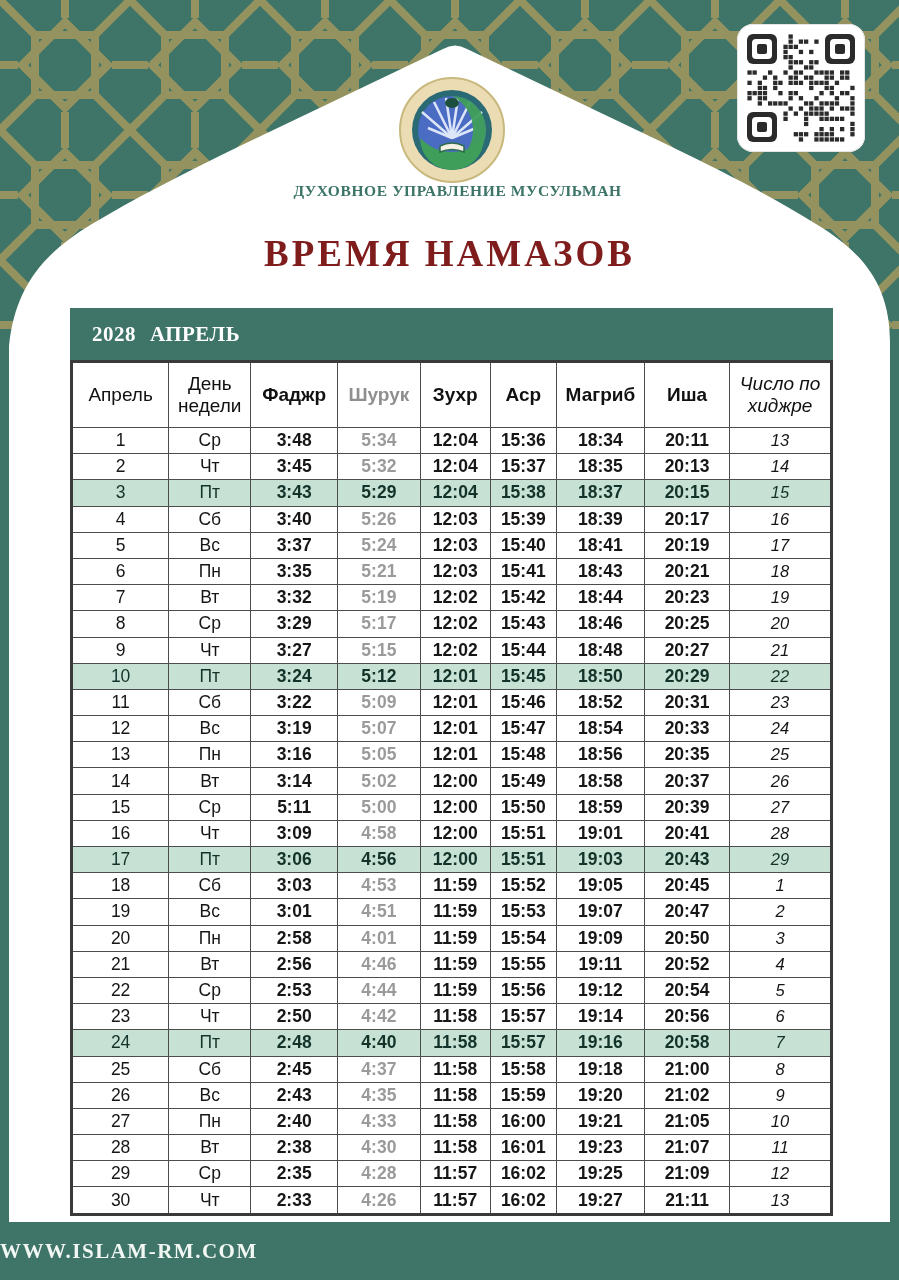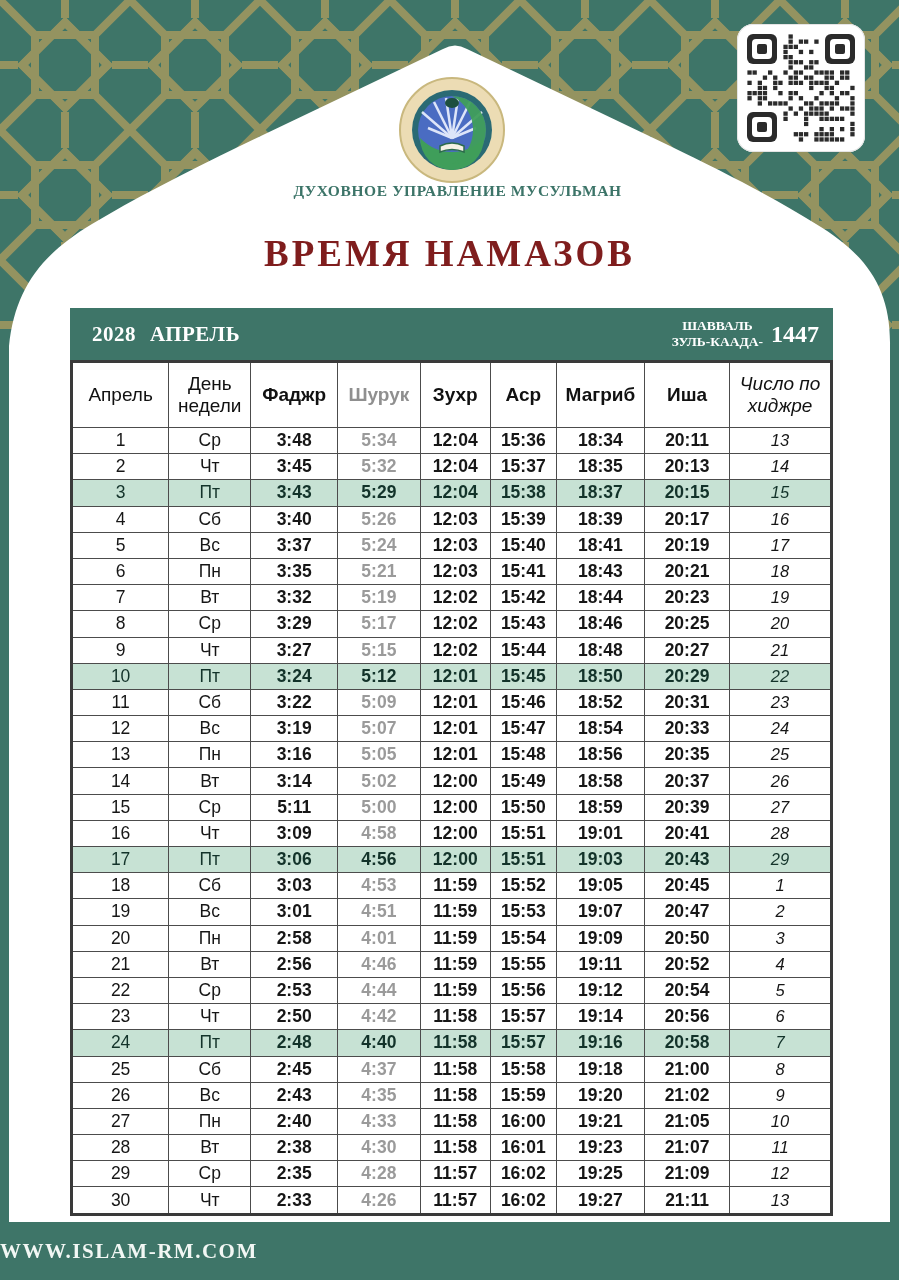--- a/index.html
+++ b/index.html
@@ -269,27 +269,20 @@
 
   <div class="org l1">ДУХОВНОЕ УПРАВЛЕНИЕ МУСУЛЬМАН</div>
   <div class="main-title">ВРЕМЯ НАМАЗОВ</div>
 
   <div class="table-wrap">
     <div class="month-bar">
       <div class="month-left">
         <span>2028</span>
         <span>АПРЕЛЬ</span>
       </div>
-      <div class="month-right">
-        <div class="hijri-months">
-          <div>ШАВВАЛЬ</div>
-          <div>ЗУЛЬ-КААДА-</div>
-        </div>
-        <div class="hijri-year">1447</div>
-      </div>
     </div>
 
     <table>
       <colgroup>
         <col class="c0">
           <col class="c1">
           <col class="c2">
           <col class="c3">
           <col class="c4">
         <col class="c5">

